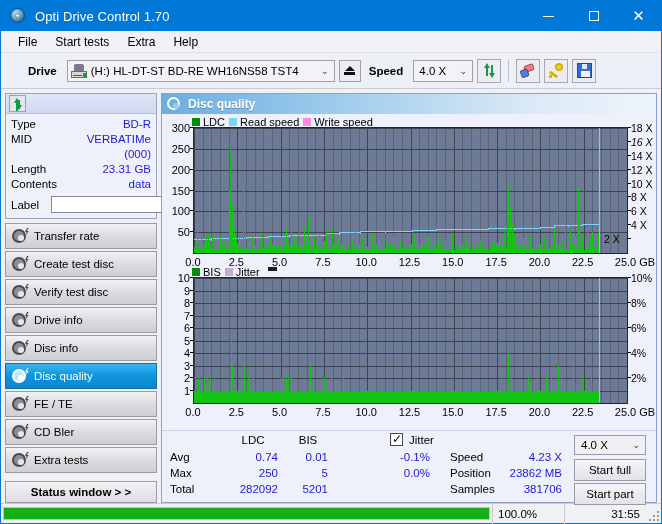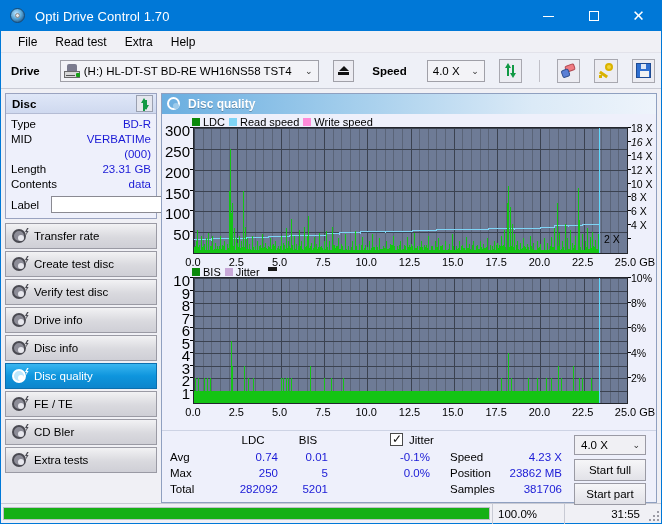--- a/index.html
+++ b/index.html
@@ -52,21 +52,21 @@
   .menubar {
     height:22px;background:#f0f0f5;display:flex;align-items:center;
     padding-left:8px; flex:0 0 22px;
     border-bottom:1px solid #e2e2ea;
   }
   .menu-item { padding:2px 9px; font-size:12px; color:#000; }
 
   
   .toolbar {
     height:36px;background:#eef0f7;display:flex;align-items:center;
-    padding:0 6px; flex:0 0 36px; gap:14px;
+    padding:0 23px; flex:0 0 36px; gap:4px;
     border-bottom:1px solid #c8cad4;
   }
   .tb-label { font-weight:bold;font-size:11.5px;padding:0 6px 0 4px; }
   .drive-combo {
     height:22px;background:#f3f3f7;border:1px solid #a0a0a8;
     display:flex;align-items:center;width:268px;position:relative;
     font-size:11.5px;
   }
   .drive-icon{width:16px;height:14px;margin:0 4px 0 3px;position:relative;flex:0 0 16px;}
   .drive-icon .body{position:absolute;left:0;bottom:0;width:16px;height:7px;background:#d8d8d8;border:1px solid #6a6a6a;}
@@ -176,21 +176,21 @@
 
   .legend{position:absolute;display:flex;align-items:center;gap:4px;font-size:11px;}
   .lg{display:flex;align-items:center;gap:3px;}
   .sw{width:8px;height:8px;display:inline-block;}
 
   .plot{position:absolute;background:#6e7b96;border:1px solid #23262e;overflow:hidden;}
   .plot .vgrid,.plot .hgrid{position:absolute;background:#3b4250;}
   .plot .vgrid{width:1px;top:0;bottom:0;}
   .plot .vgrid.minor{background:#5a6478;}
   .plot .hgrid{height:1px;left:0;right:0;}
-  .ytick{position:absolute;font-size:15px;text-align:right;color:#000;}
+  .ytick{position:absolute;font-size:11px;text-align:right;color:#000;}
   .ytick-r{position:absolute;font-size:10.5px;text-align:left;color:#000;}
   .xtick{position:absolute;font-size:11px;text-align:center;color:#000;}
   .tickmark{position:absolute;background:#000;}
 
   .bar{position:absolute;bottom:0;width:1px;background:#14c414;}
   .rsline{position:absolute;height:1px;background:#7fd4f5;}
   .cursor{position:absolute;width:1px;background:#5fd8fb;top:0;bottom:0;}
 
   
   .stats{flex:0 0 72px;position:relative;background:#eef0fb;border-top:1px solid #cdd3e4;}
@@ -244,21 +244,21 @@
           <span class="wb-max"></span>
         </div>
       <div class="win-btn close">
           <span class="wb-close">✕</span>
         </div>
     </div>
   </div>
 
   <div class="menubar">
     <div class="menu-item">File</div>
-    <div class="menu-item">Read test</div>
+    <div class="menu-item">Start tests</div>
     <div class="menu-item">Extra</div>
     <div class="menu-item">Help</div>
   </div>
 
   <div class="toolbar">
     <div class="tb-label">Drive</div>
     <div class="drive-combo">
       <div class="drive-icon">
         <div class="top"></div>
           <div class="body"></div>
@@ -308,21 +308,20 @@
         </div>
     </div>
   </div>
 
   <div class="body-area">
 
     <div class="sidebar">
 
       <div class="disc-panel">
         <div class="disc-head">
-          <div class="t">Disc</div>
           <div class="mini-btn">
             <div class="refresh-ico" style="width:12px;height:12px">
               <div class="a1"></div>
                 <div class="s1"></div>
                 <div class="s2"></div>
                 <div class="a2"></div>
             </div>
           </div>
         </div>
         <div class="disc-rows">
@@ -412,20 +411,21 @@
         <div class="nav-btn">
           <span class="nav-ico">
               <span class="ring"></span>
               <span class="spark"></span>
             </span>
           <span>Extra tests</span>
         </div>
       </div>
 
       <div class="spacer"></div>
+      <div class="status-btn">Status window &gt; &gt;</div>
     </div>
 
     <div class="main">
       <div class="main-head">
         <span class="head-ico">
             <span class="ring"></span>
           </span>
         <span class="t">Disc quality</span>
       </div>
 

